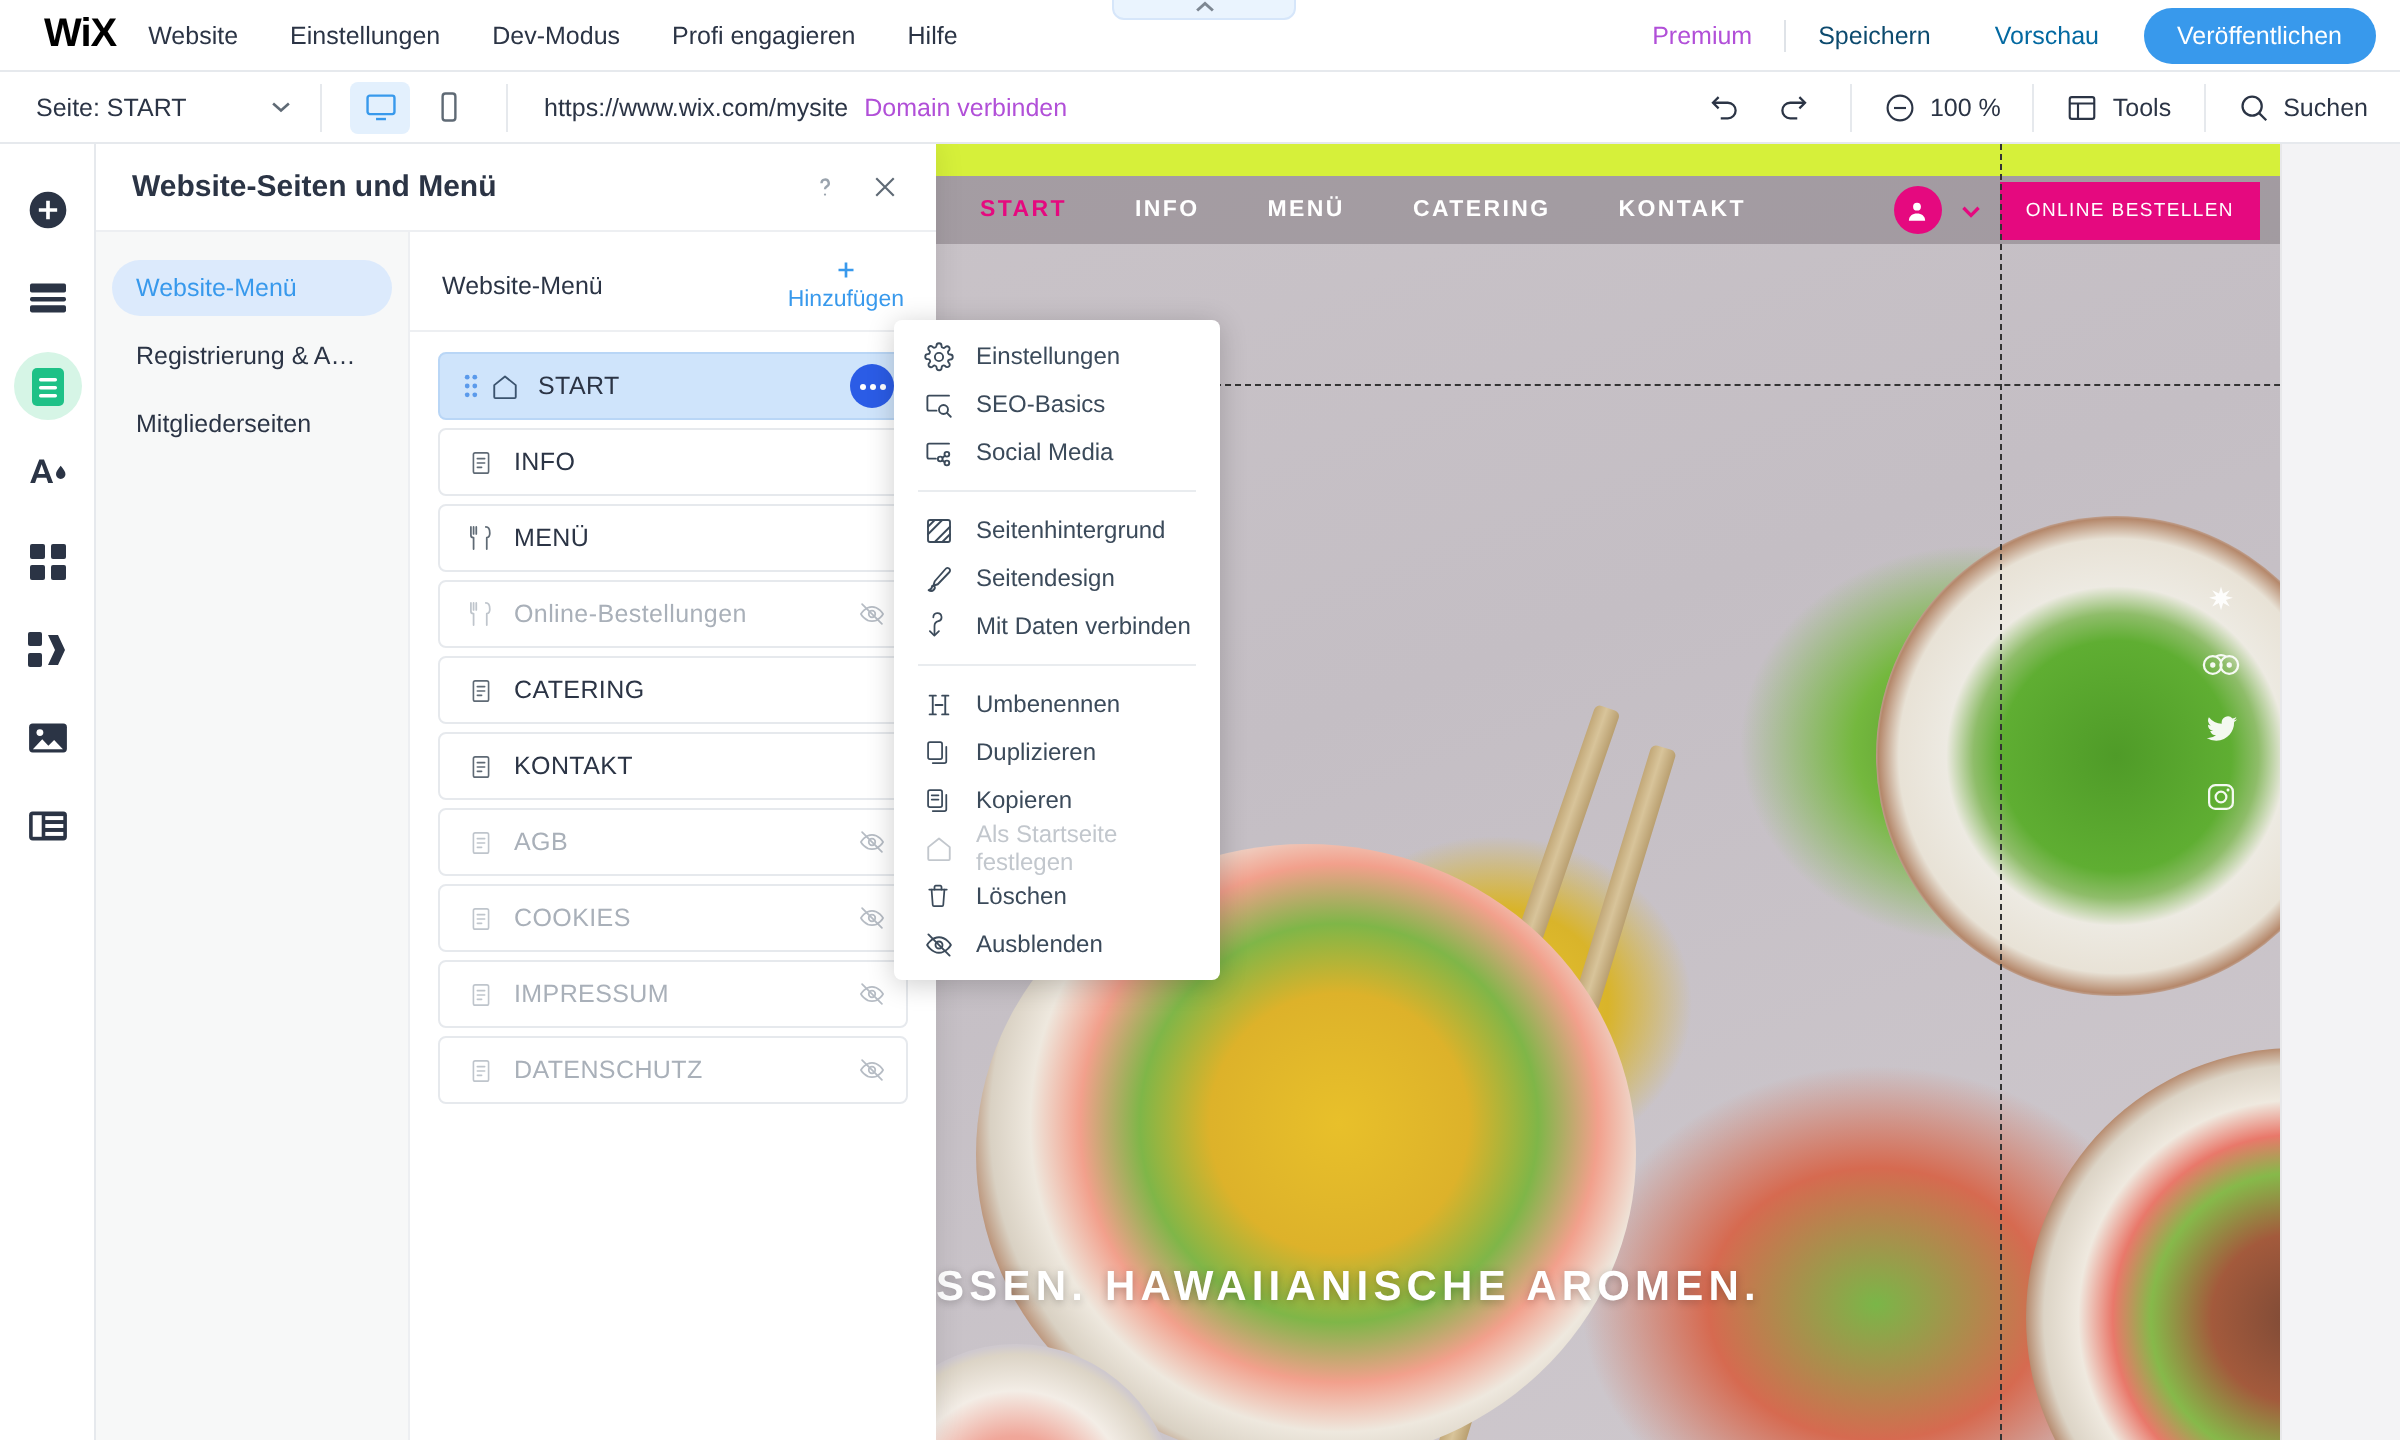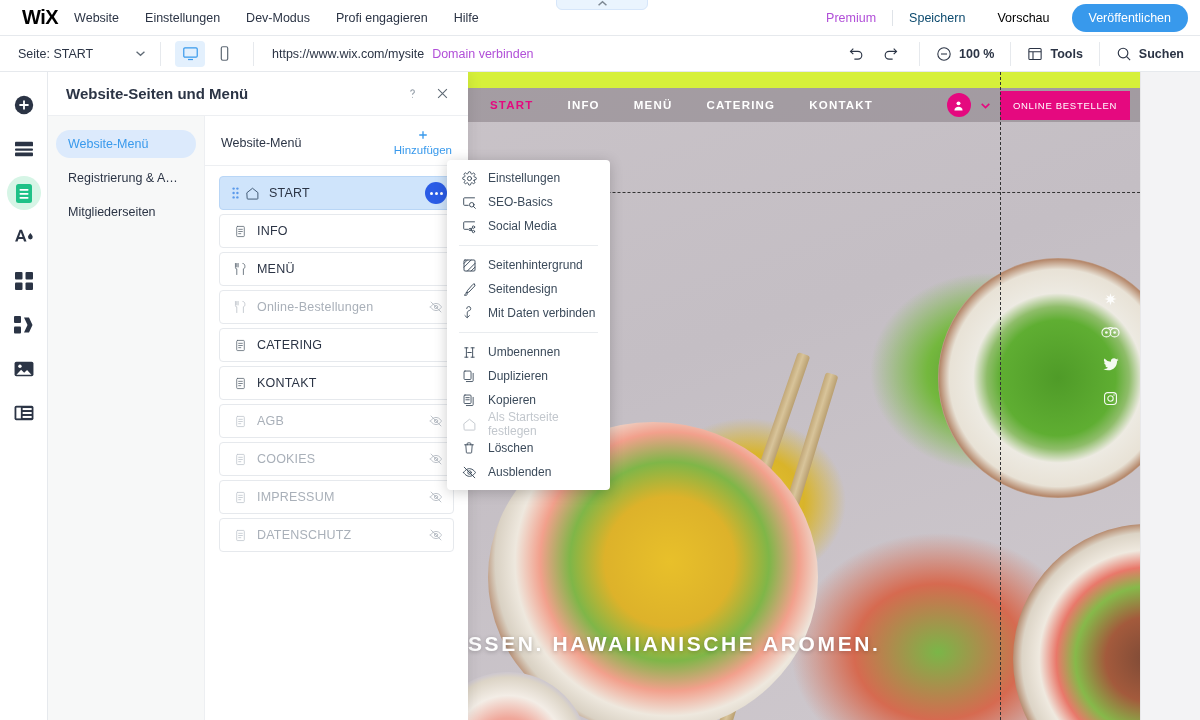--- a/index.html
+++ b/index.html
@@ -19,21 +19,21 @@
   .wix-logo {
     margin-left: 22px; font-size: 20px; font-weight: 700; letter-spacing: -0.5px;
     color: #000; font-family: "Liberation Sans", sans-serif;
   }
   .topnav { display: flex; align-items: center; margin-left: 16px; gap: 26px; }
   .topnav-item { font-size: 12.5px; color: #2b3445; cursor: pointer; white-space: nowrap; }
   .topbar-right { margin-left: auto; display: flex; align-items: center; gap: 0; padding-right: 12px; }
   .premium-link { font-size: 12.5px; color: #b14fd8; padding: 0 16px; cursor: pointer; }
   .vdiv { width: 1px; height: 16px; background: #dfe3e8; }
   .save-link { font-size: 12.5px; color: #0c4a6e; padding: 0 16px; cursor: pointer; }
-  .preview-link { font-size: 12.5px; color: #000000; padding: 0 16px; cursor: pointer; }
+  .preview-link { font-size: 12.5px; color: #0369a1; padding: 0 16px; cursor: pointer; }
   .publish-btn {
     background: #3899ec; color: #fff; font-size: 12.5px; border: none;
     border-radius: 16px; padding: 7px 17px; cursor: pointer; margin-left: 6px;
     font-family: "Liberation Sans", sans-serif;
   }
   .top-tab-handle {
     position: absolute; left: 556px; top: -9px; width: 92px; height: 19px;
     background: #eaf4fe; border: 1px solid #d6e6fa; border-radius: 0 0 6px 6px;
     display: flex; align-items: flex-end; justify-content: center; z-index: 70;
     cursor: pointer;
@@ -55,21 +55,21 @@
   .bar-sep { width: 1px; height: 24px; background: #e6e9ed; }
   .device-btns { display: flex; align-items: center; gap: 4px; padding: 0 14px; }
   .device-btn {
     width: 30px; height: 26px; border-radius: 4px; display: flex;
     align-items: center; justify-content: center; cursor: pointer;
   }
   .device-btn.active { background: #e3f0fd; }
   .urlbar { display: flex; align-items: center; padding: 0 18px; gap: 8px; }
   .url-text { font-size: 12.5px; color: #2b3445; }
   .domain-link { font-size: 12.5px; color: #b14fd8; cursor: pointer; }
-  .secondbar-right { margin-left: auto; display: flex; align-items: center; height: 100%; font-weight: bold; }
+  .secondbar-right { margin-left: auto; display: flex; align-items: center; height: 100%; }
   .sb-group { display: flex; align-items: center; gap: 10px; padding: 0 16px; height: 100%; }
   .sb-item { display: flex; align-items: center; gap: 7px; cursor: pointer; font-size: 12.5px; color: #2b3445; }
   .icon-btn { width: 24px; height: 24px; display: flex; align-items: center; justify-content: center; cursor: pointer; }
 
   
   .lefttool {
     position: absolute; left: 0; top: 72px; width: 48px; height: 648px;
     background: #fff; border-right: 1px solid #e6e9ed; z-index: 50;
     display: flex; flex-direction: column; align-items: center; padding-top: 16px; gap: 10px;
   }

